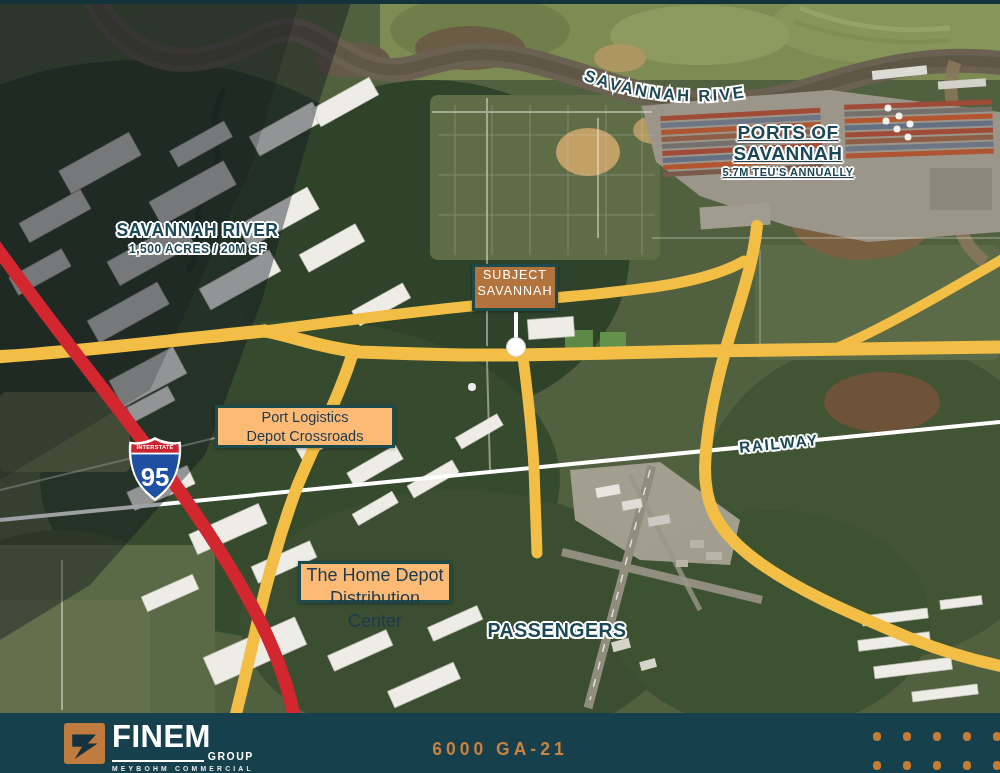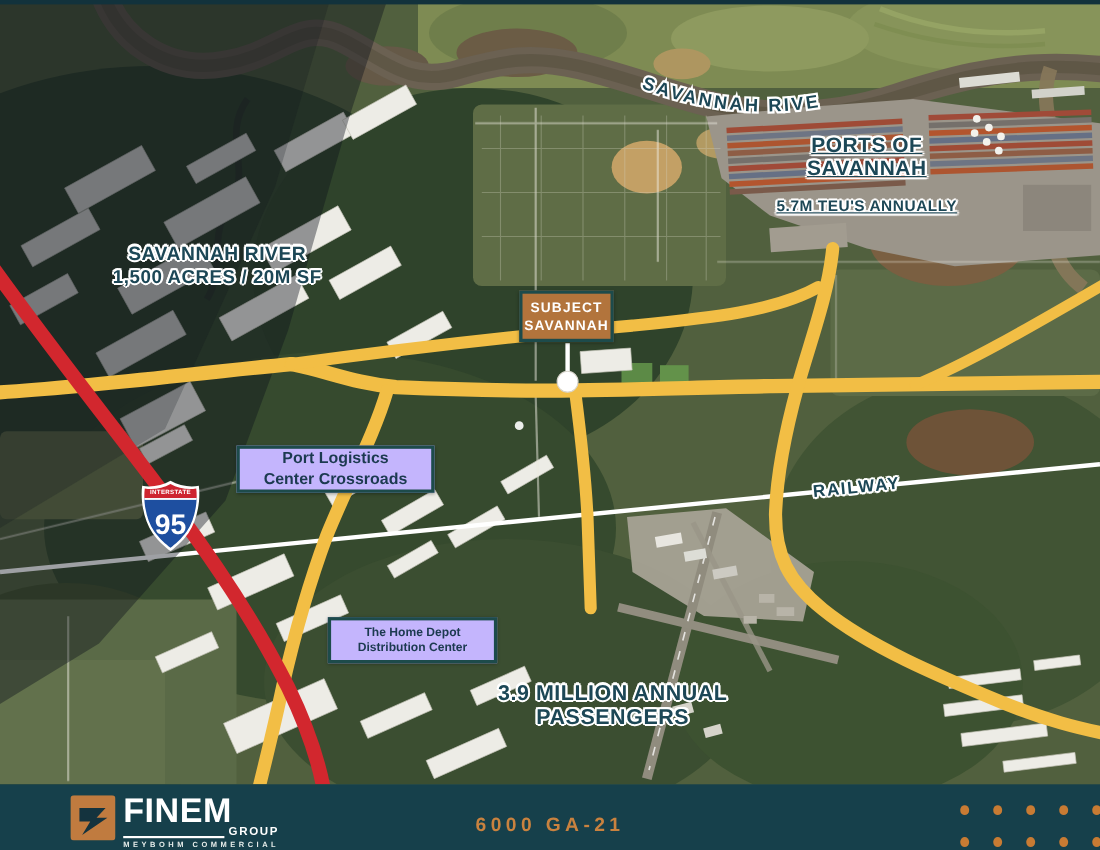--- a/index.html
+++ b/index.html
@@ -9,35 +9,35 @@
   }
   #stage *{box-sizing:border-box;}
   .abs{position:absolute;}
   
   .maplabel{
     color:var(--label_navy);font-weight:800;text-align:center;line-height:1.1;
     text-shadow:-2px 0 0 #fff,2px 0 0 #fff,0 -2px 0 #fff,0 2px 0 #fff,
       -1.5px -1.5px 0 #fff,1.5px -1.5px 0 #fff,-1.5px 1.5px 0 #fff,1.5px 1.5px 0 #fff;
   }
   .ports-label{top:123px;left:693px;width:190px;font-size:19px;letter-spacing:.5px;text-decoration:underline;}
-  .ports-label .sub{font-size:14px;margin-top:15px;letter-spacing:.5px;}
+  .ports-label .sub{font-size:11px;margin-top:1px;letter-spacing:.5px;}
   .trade-label{top:221px;left:50px;width:295px;font-size:17.5px;letter-spacing:.5px;}
-  .trade-label .sub{font-size:17px;margin-top:3px;}
+  .trade-label .sub{font-size:12px;margin-top:3px;}
   .railway-label{top:435px;left:739px;font-size:15.5px;letter-spacing:1.5px;transform:rotate(-5.5deg);}
   
   .callout{
-    border:3px solid var(--box_border);text-align:center;font-weight:700;line-height:1.28;
-    display:flex;flex-direction:column;justify-content:center;
+    border:3px solid var(--box_border);text-align:center;font-weight:400;line-height:1.28;
+    display:flex;flex-direction:column;
     box-shadow:0 1px 3px rgba(0,0,0,.35);
   }
-  .callout.white{background:#c4b5fd;color:var(--box_text);}
+  .callout.white{background:#fdba74;color:var(--box_text);}
   .subject-box{top:264px;left:472px;width:86px;height:47px;background:var(--subject_fill);
     color:#fff;font-size:12.5px;letter-spacing:1px;}
   .portlog-box{top:405px;left:215px;width:180px;height:43px;font-size:14.5px;}
-  .homedepot-box{top:561px;left:298px;width:154px;height:42px;font-size:11px;}
+  .homedepot-box{top:561px;left:298px;width:154px;height:42px;font-size:18px;}
   
   .airport-logo{
     top:559px;left:455px;width:215px;text-align:center;line-height:1.02;
     filter:drop-shadow(0 0 2px rgba(255,255,255,.95)) drop-shadow(0 0 5px rgba(255,255,255,.8));
   }
   .airport-logo .l1,.airport-logo .l2{
     color:var(--airport_blue);font-weight:800;font-size:21.5px;letter-spacing:0;
     text-shadow:-2px 0 0 #fff,2px 0 0 #fff,0 -2px 0 #fff,0 2px 0 #fff;
   }
   .airport-logo sup{font-size:8px;vertical-align:super;}
@@ -257,21 +257,21 @@
     <div class="sub">1,500 ACRES / 20M SF</div>
   </div>
 
   <div class="abs callout subject-box">
     <div>SUBJECT</div>
     <div>SAVANNAH</div>
   </div>
 
   <div class="abs callout white portlog-box">
     <div>Port Logistics</div>
-    <div>Center Crossroads</div>
+    <div>Depot Crossroads</div>
   </div>
 
   <div class="abs callout white homedepot-box">
     <div>The Home Depot</div>
     <div>Distribution Center</div>
   </div>
 
   <div class="abs maplabel railway-label">RAILWAY</div>
 
   <svg class="abs" style="top:433px;left:127px;" width="56" height="72" viewBox="0 0 100 120" xmlns="http://www.w3.org/2000/svg">
@@ -285,21 +285,20 @@
       <rect x="0" y="31" width="100" height="90" fill="#1E4FA0"></rect>
       <rect x="0" y="4" width="100" height="27" fill="#CE2430"></rect>
       <rect x="0" y="31" width="100" height="3" fill="#FFFFFF"></rect>
     </g>
     <text x="50" y="25" text-anchor="middle" font-family="Liberation Sans, sans-serif" font-size="10" font-weight="bold" fill="#FFFFFF" letter-spacing=".5">INTERSTATE</text>
     <text x="50" y="90" text-anchor="middle" font-family="Liberation Sans, sans-serif" font-size="46" font-weight="bold" fill="#FFFFFF">95</text>
   </svg>
 
 
   <div class="abs maplabel airport-stat">
-    <div>3.9 MILLION ANNUAL</div>
     <div>PASSENGERS</div>
   </div>
 
   <div class="abs footer">
     <div class="abs brand">
       <svg width="41" height="41" viewBox="0 0 100 100" xmlns="http://www.w3.org/2000/svg">
         <rect width="100" height="100" rx="8" fill="#C07B3F"></rect>
         <polygon points="20,28 78,28 58,50 82,50 26,88 44,58 20,58" fill="#14333E"></polygon>
       </svg>
       <div class="brand-text">

